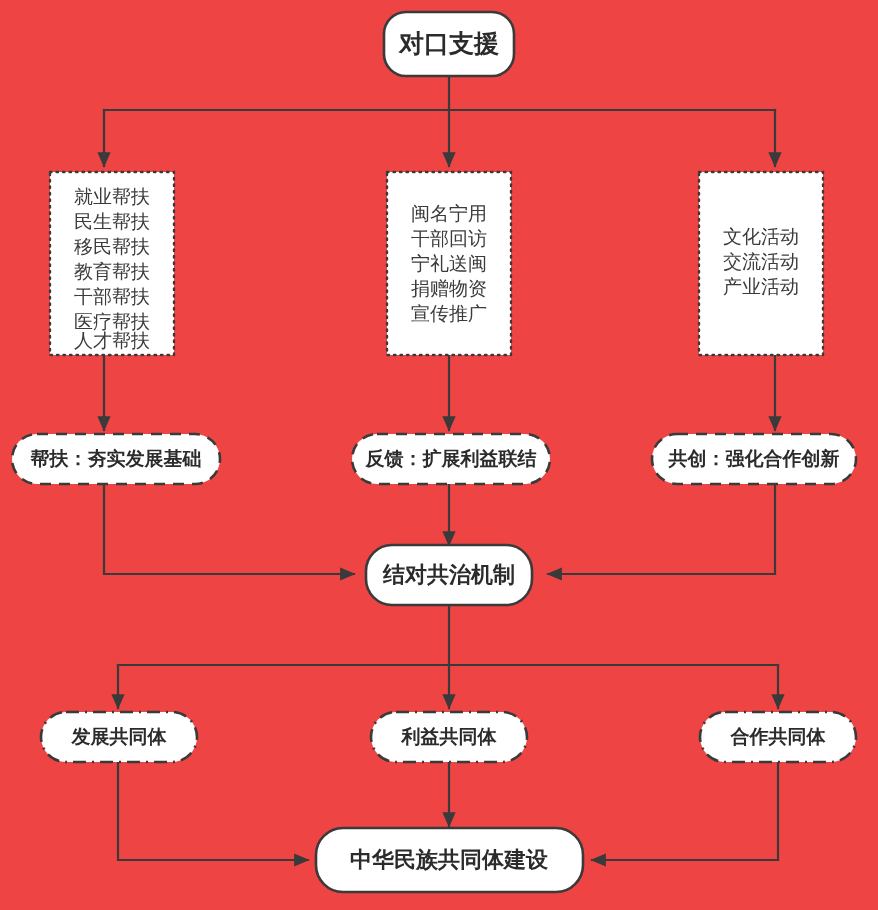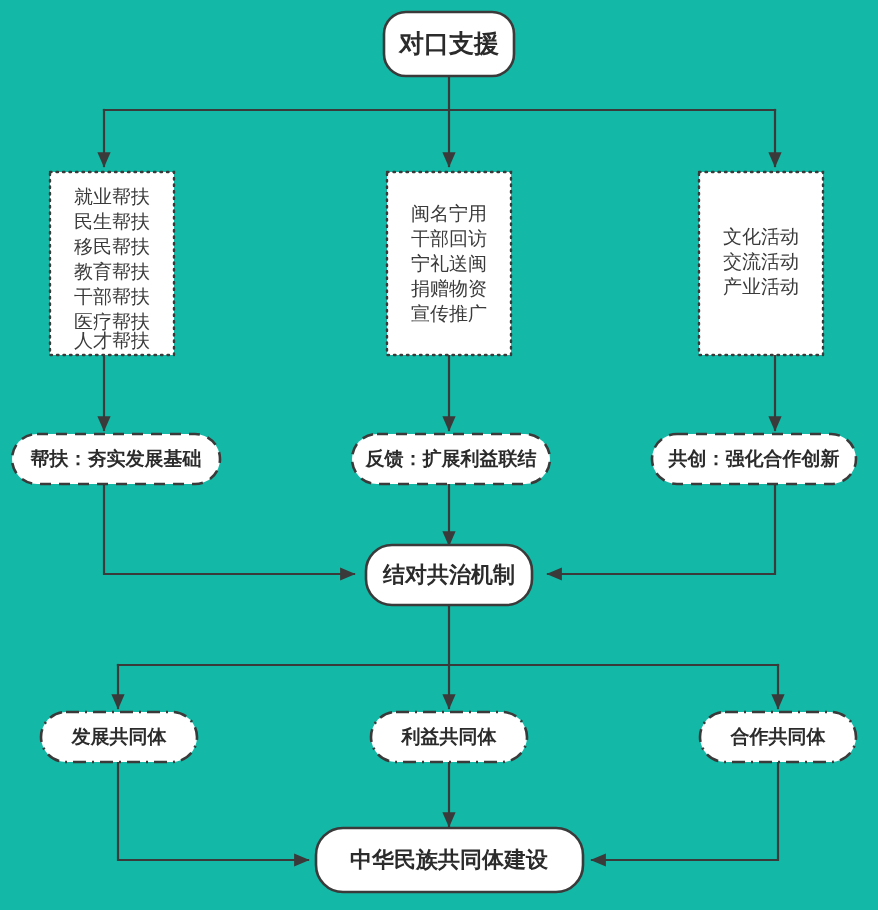--- a/index.html
+++ b/index.html
@@ -10,21 +10,21 @@
   body {
     width: 878px;
     height: 910px;
     font-family: "Liberation Sans", "DejaVu Sans", sans-serif;
     overflow: hidden;
   }
   #diagram-root {
     position: relative;
     width: 878px;
     height: 910px;
-    background: #14b8a6;
+    background: #ef4444;
   }
   svg.flow {
     position: absolute;
     top: 0;
     left: 0;
     width: 878px;
     height: 910px;
   }
   .node-label {
     font-family: "Liberation Sans", "DejaVu Sans", sans-serif;

